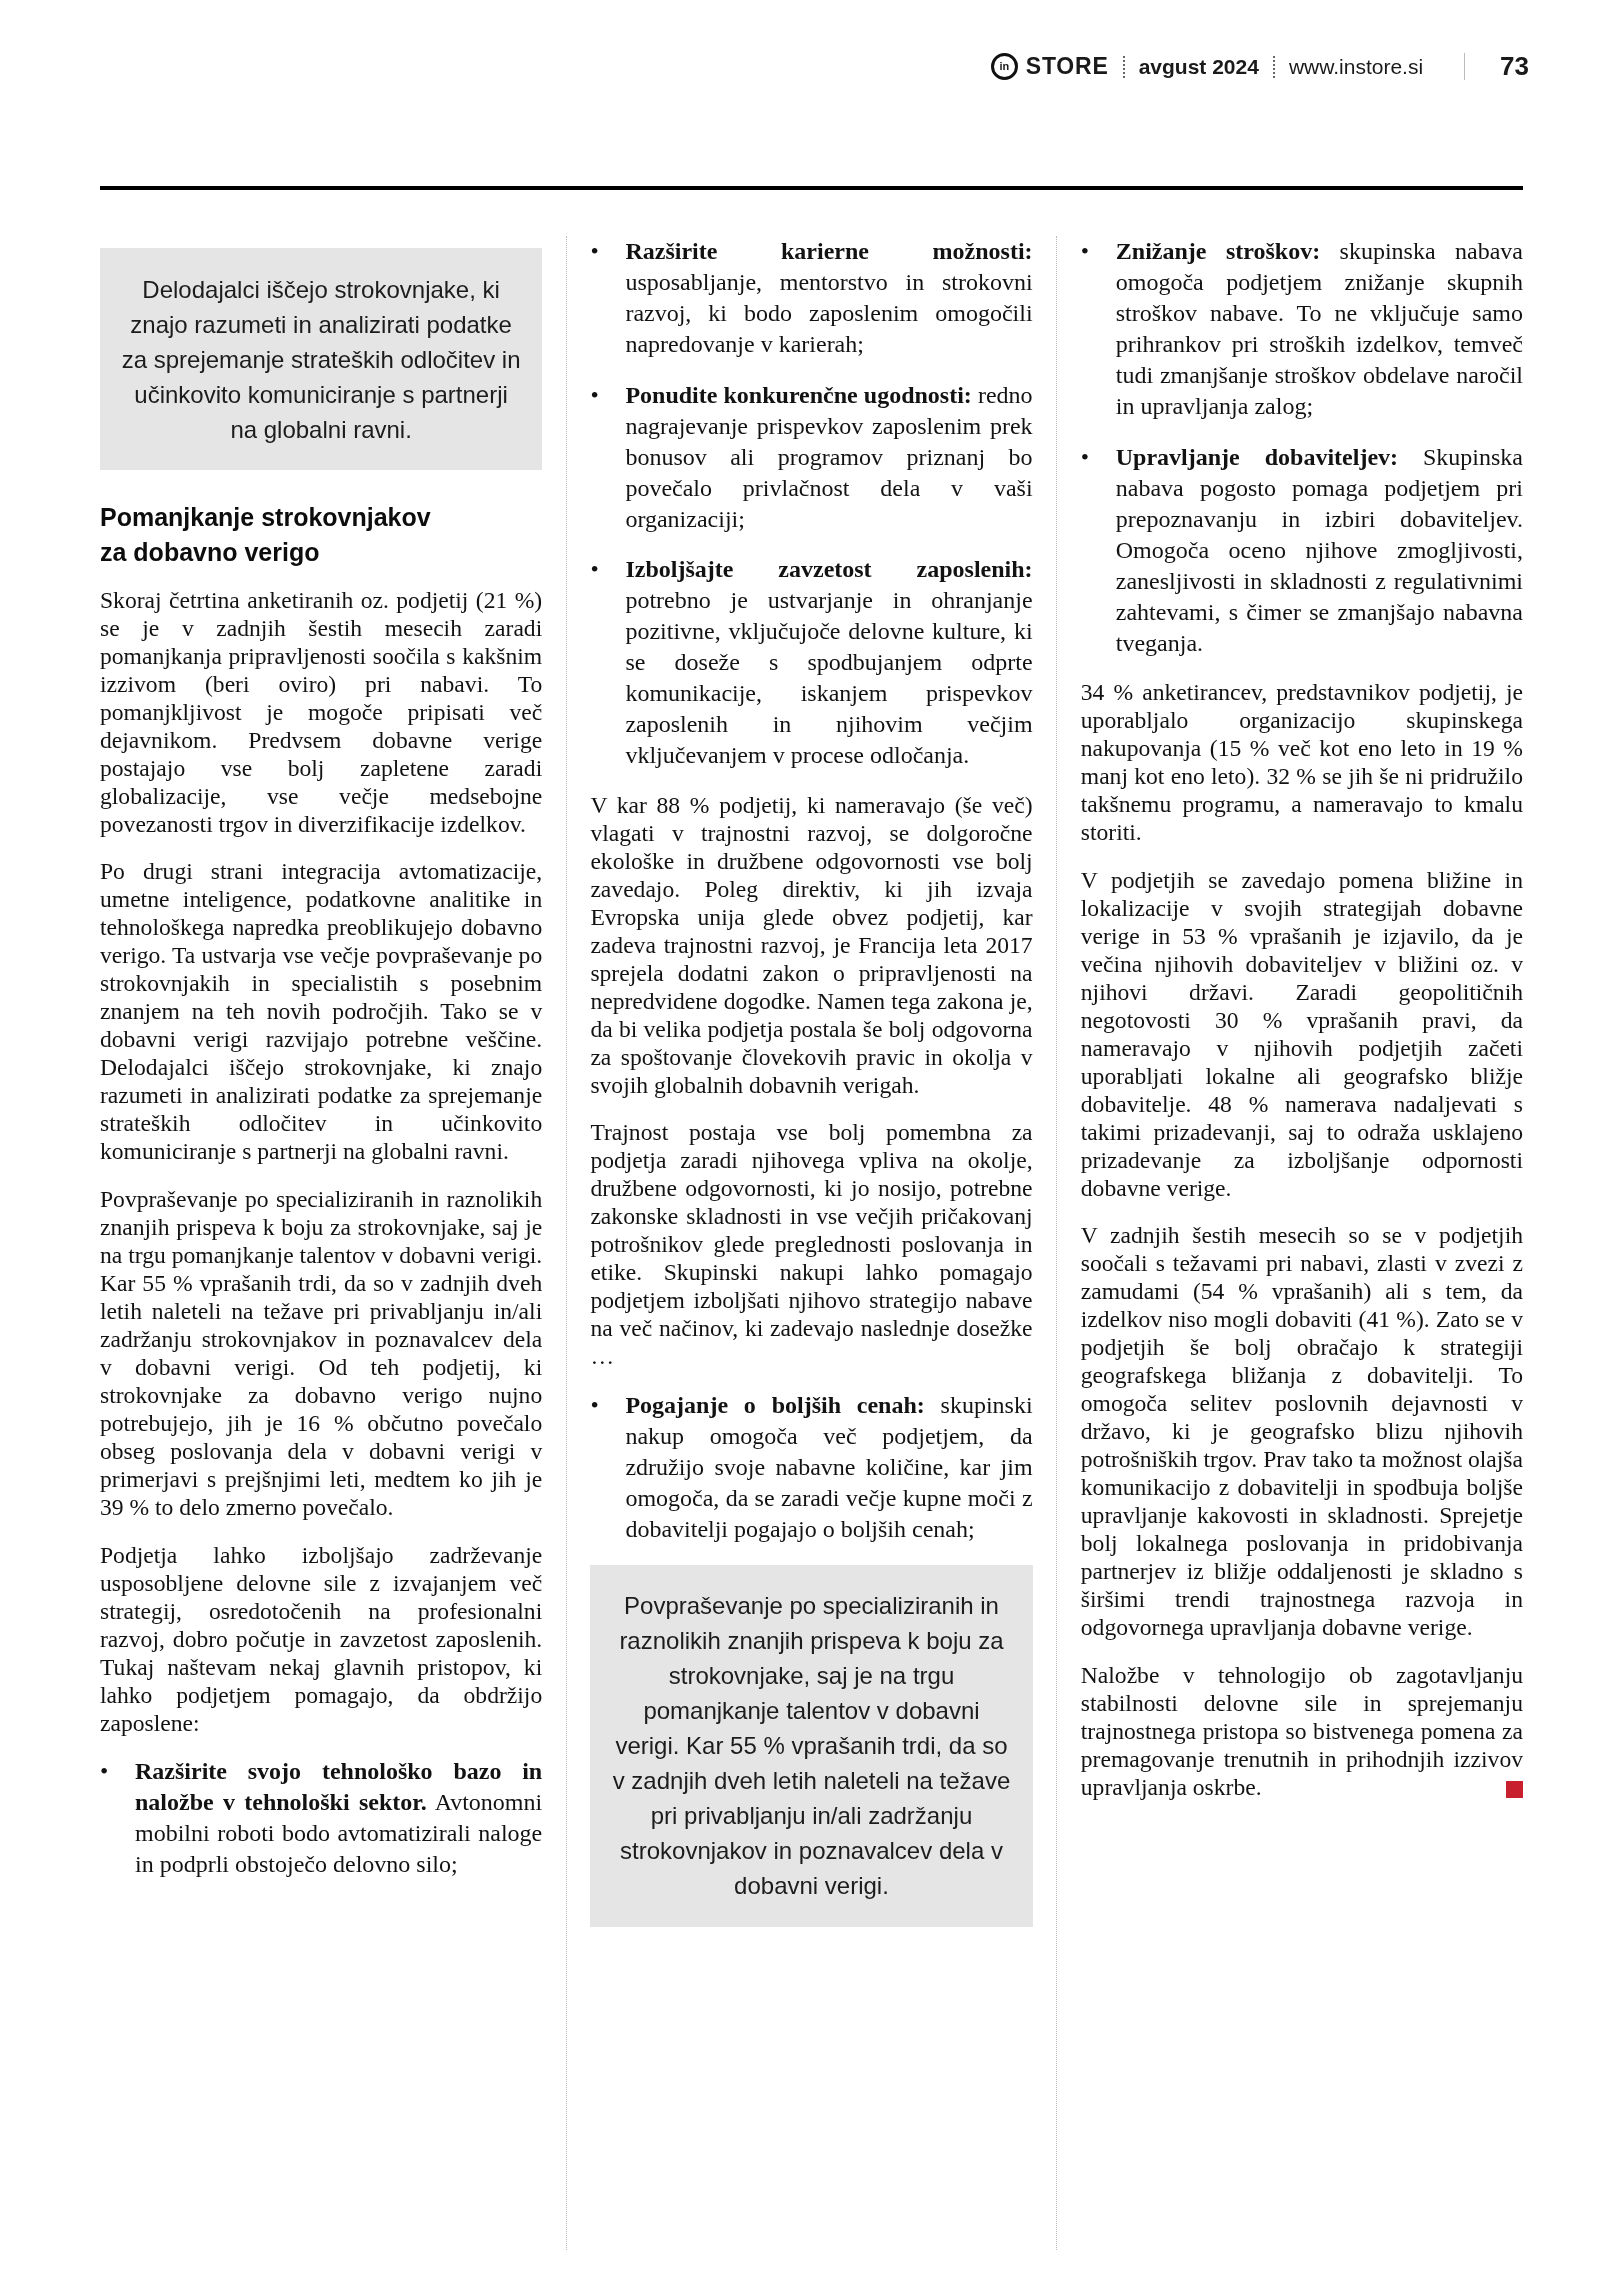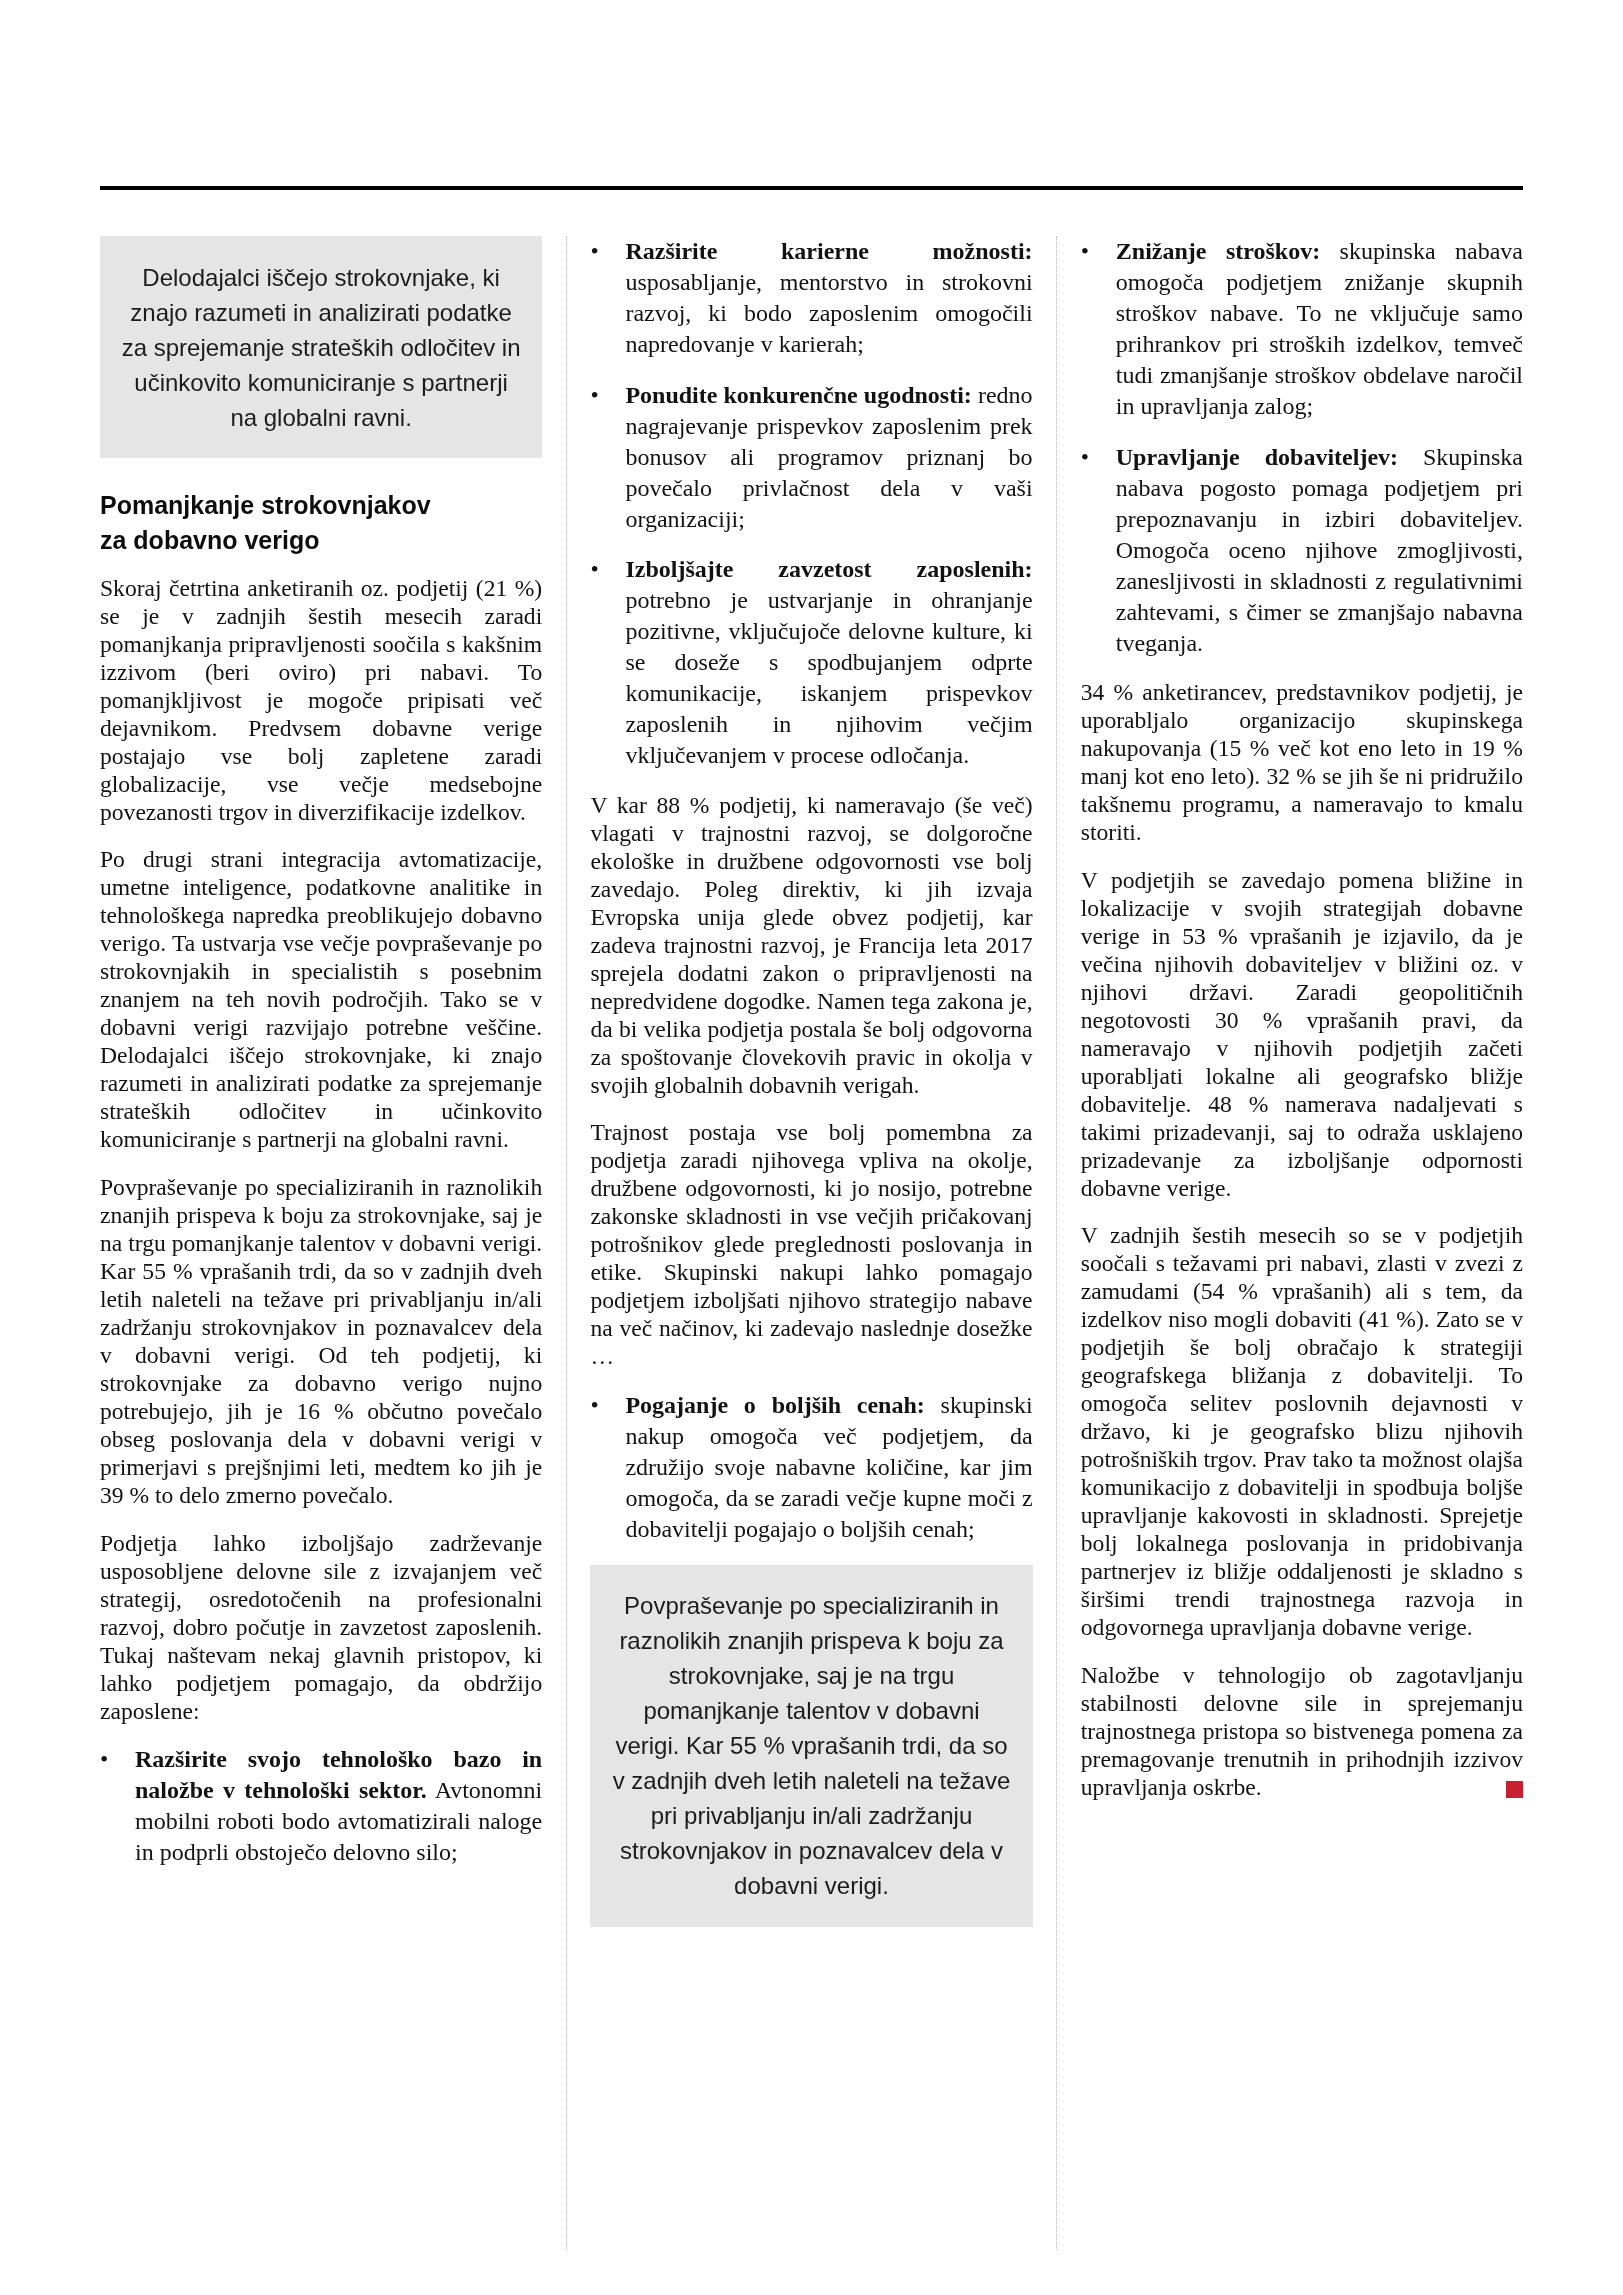--- a/index.html
+++ b/index.html
@@ -32,21 +32,21 @@
   .content {
     position:absolute; top:236px; left:100px; right:100px;
     display:flex; align-items:stretch; min-height:2014px;
   }
   .col { flex:1 1 0; min-width:0; }
   .gutter { flex:0 0 0; border-left:1.6px dotted #b8b8b8; margin:0 23.6px; }
   
   .quote-box {
     background:#e5e5e5; padding:23.6px 20.4px; margin-bottom:30px;
     font-family:"Liberation Sans", sans-serif; font-size:24px; line-height:35px;
-    text-align:center; color:#1c1c1c; font-weight:500;
+    text-align:center; color:#1c1c1c; font-weight:500;margin-top:12px;
   }
   h2.section {
     font-family:"Liberation Sans", sans-serif; font-weight:bold;
     font-size:25px; line-height:35px; white-space:pre-line;
     margin:4.7px 0 15.7px 0; color:#0d0d0d;
   }
   p.body {
     font-size:23.6px; line-height:28px; text-align:justify;
     margin-bottom:19.6px; hyphens:auto;
   }
@@ -57,20 +57,34 @@
   .endmark {
     float:right; width:17.3px; height:17.3px; background:#c8202f;
     margin-top:7.9px; margin-left:11px;
   }
 </style>
 </head>
 <body>
 
 <div class="page">
 
+  <header class="header">
+    <div class="brand">
+      <span class="logo-circle">
+        <span>in</span>
+      </span>
+      <span class="logo-text">STORE</span>
+    </div>
+    <span class="hsep"></span>
+    <span class="issue">avgust 2024</span>
+    <span class="hsep"></span>
+    <span class="website">www.instore.si</span>
+    <span class="pagenum-sep"></span>
+    <span class="pagenum">73</span>
+  </header>
 
   <div class="rule"></div>
 
   <main class="content">
 
     <section class="col">
       <div class="quote-box">
         <p>Delodajalci iščejo strokovnjake, ki znajo razumeti in analizirati podatke za sprejemanje strateških odločitev in učinkovito komuniciranje s partnerji na globalni ravni.</p>
       </div>
       <h2 class="section">Pomanjkanje strokovnjakov

